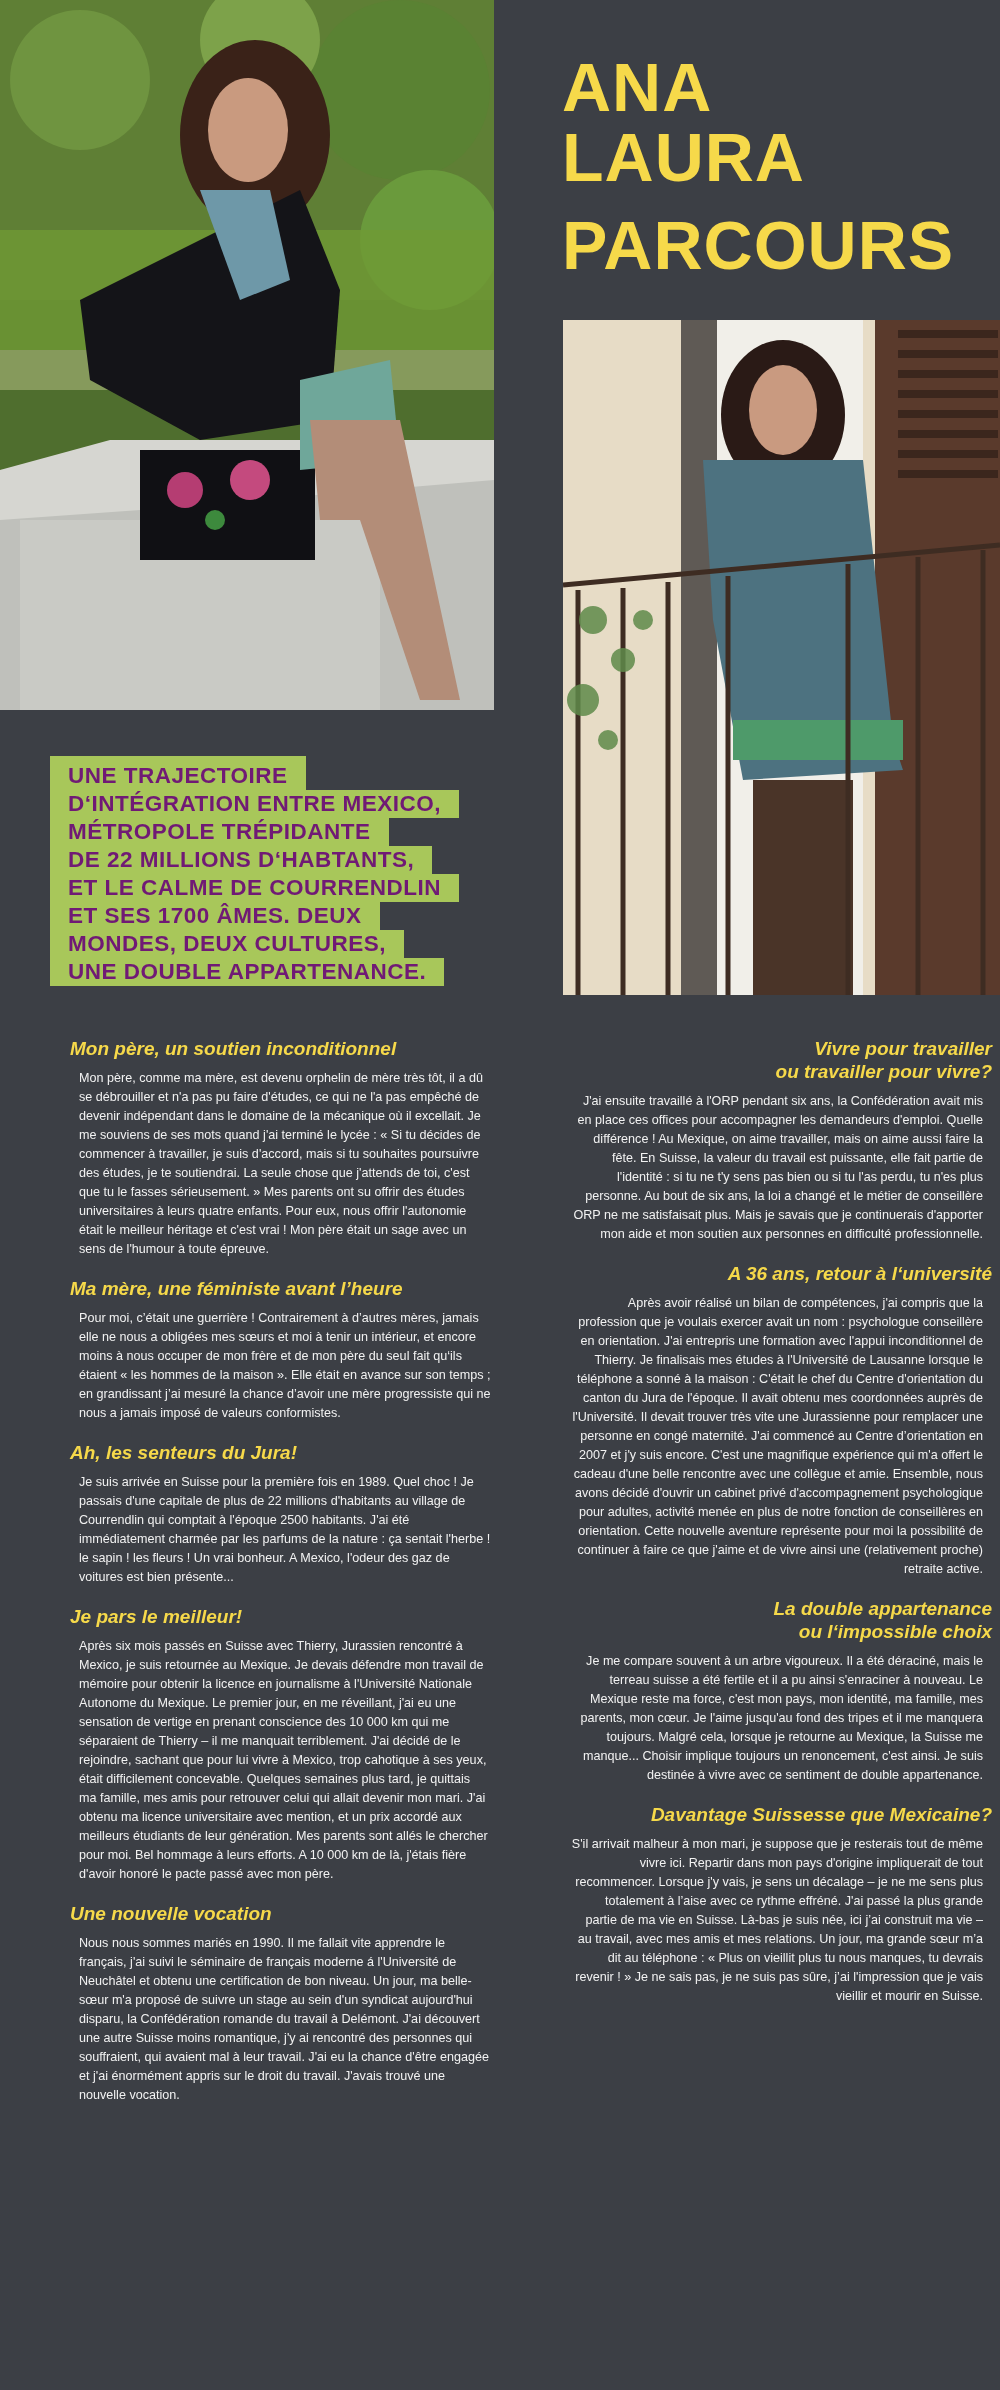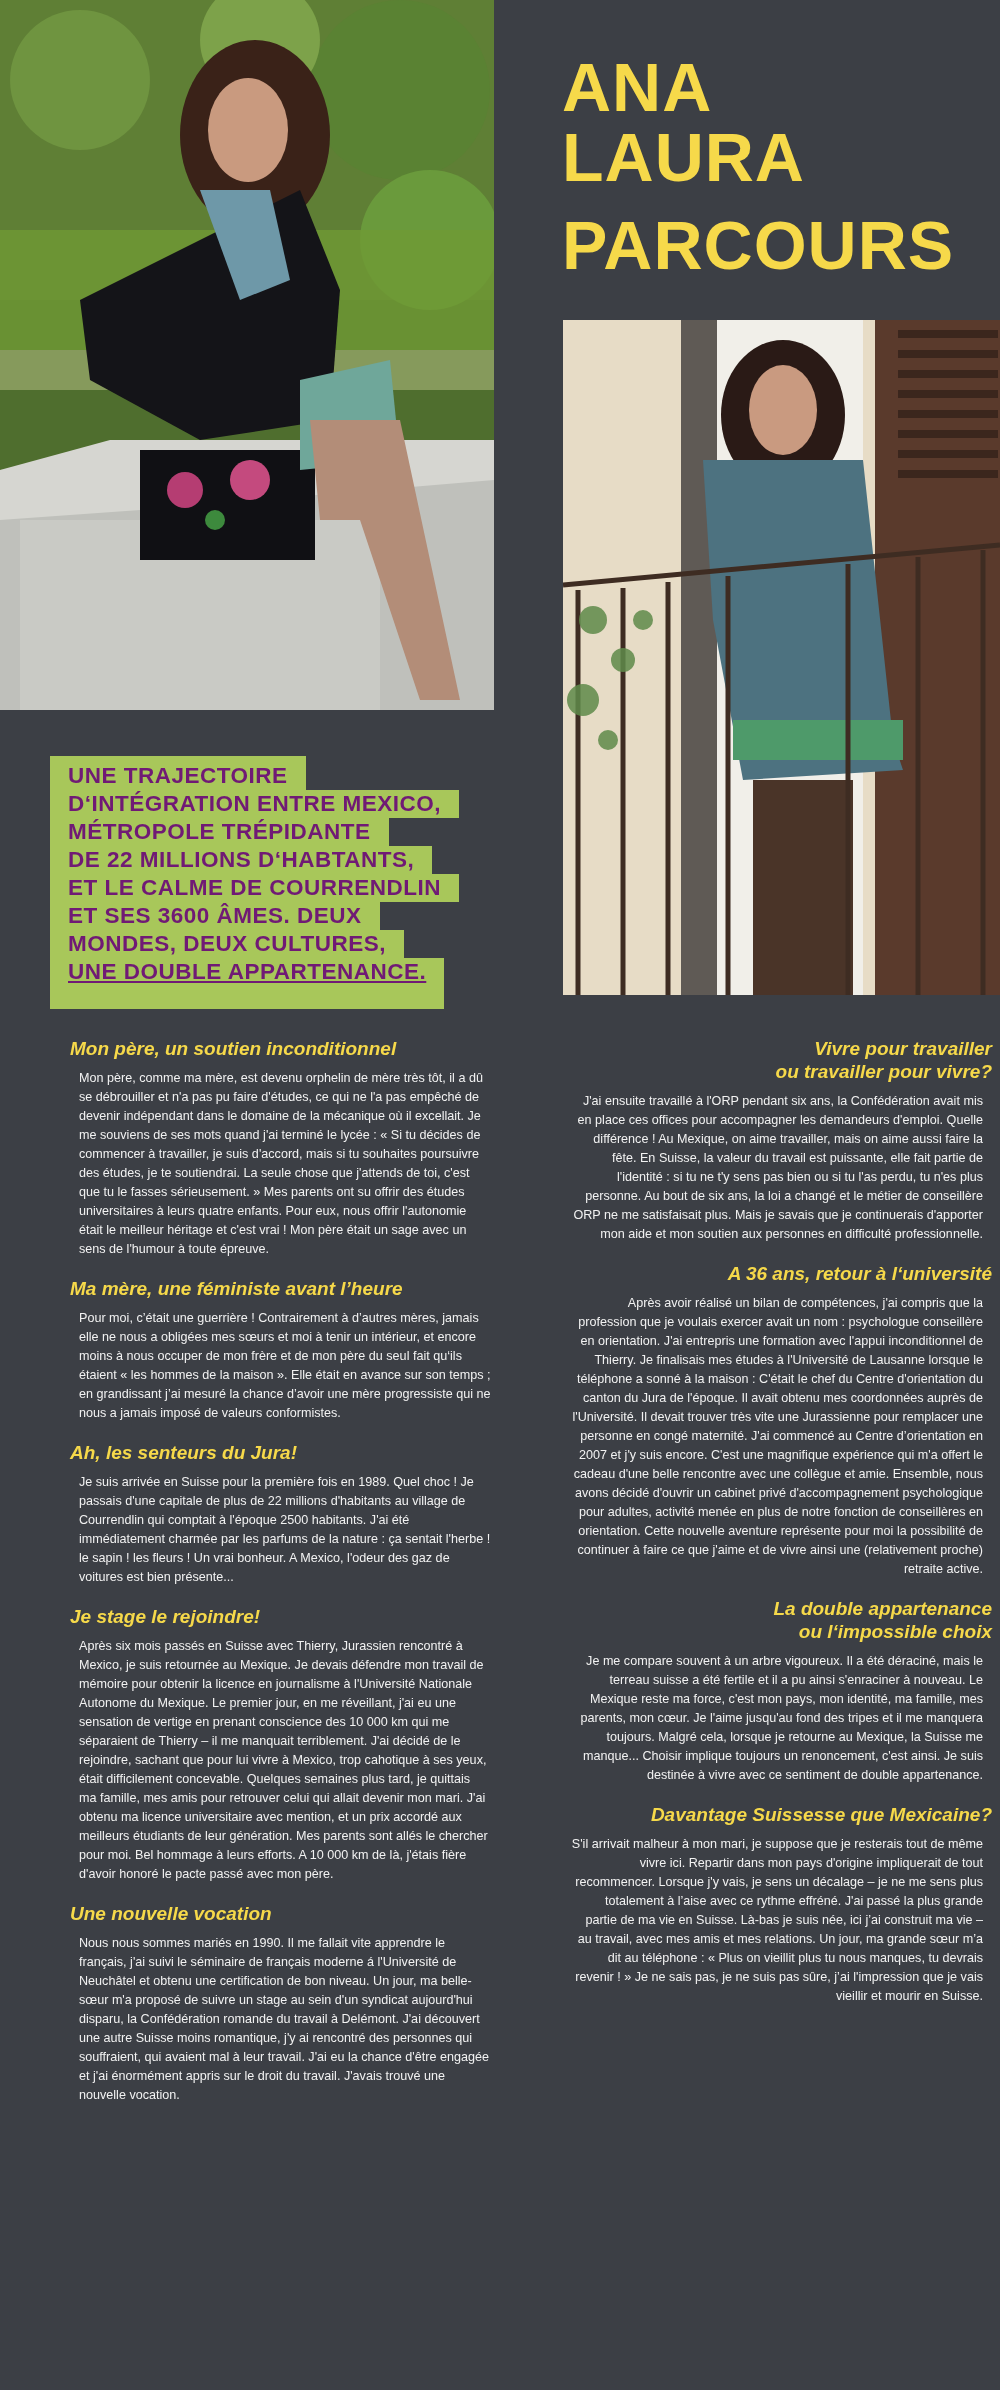--- a/index.html
+++ b/index.html
@@ -19,21 +19,21 @@
   }
   .title-line.gap { margin-top: 18px; }
 
   .intro { position: absolute; left: 50px; top: 756px; width: 460px; }
   .intro-line {
     display: inline-block; background: #a8c75a; color: #701a75; font-weight: bold;
     font-size: 22.5px; line-height: 28px; padding: 0 18px; letter-spacing: 0.5px;
     font-family: "Liberation Sans", sans-serif; white-space: nowrap;
   }
   .intro-line:first-child { padding-top: 6px; }
-  .intro-line:last-child { padding-bottom: 23px; text-decoration: underline; }
+  .intro-line:last-child { padding-bottom: 0; }
 
   .column { position: absolute; width: 430px; }
   #col-left { left: 70px; top: 1024px; }
   #col-right { left: 562px; top: 1024px; text-align: right; }
 
   .section { margin-bottom: 18px; }
   .section h2 {
     margin: 13px 0 3px 0; color: #f6d94a; font-style: italic; font-weight: bold;
     font-size: 19px; line-height: 23px; font-family: "Liberation Sans", sans-serif;
   }
@@ -117,40 +117,40 @@
     </g>
   </svg>
 </div>
 
 <div class="intro">
   <span class="intro-line">UNE TRAJECTOIRE</span><br>
   <span class="intro-line">D‘INTÉGRATION ENTRE MEXICO,</span><br>
   <span class="intro-line">MÉTROPOLE TRÉPIDANTE</span><br>
   <span class="intro-line">DE 22 MILLIONS D‘HABTANTS,</span><br>
   <span class="intro-line">ET LE CALME DE COURRENDLIN</span><br>
-  <span class="intro-line">ET SES 3600 ÂMES. DEUX</span><br>
+  <span class="intro-line">ET SES 1700 ÂMES. DEUX</span><br>
   <span class="intro-line">MONDES, DEUX CULTURES,</span><br>
   <span class="intro-line">UNE DOUBLE APPARTENANCE.</span>
 </div>
 
 <div class="column" id="col-left">
   <div class="section">
     <h2>Mon père, un soutien inconditionnel</h2>
     <p>Mon père, comme ma mère, est devenu orphelin de mère très tôt, il a dû se débrouiller et n'a pas pu faire d'études, ce qui ne l'a pas empêché de devenir indépendant dans le domaine de la mécanique où il excellait. Je me souviens de ses mots quand j'ai terminé le lycée : « Si tu décides de commencer à travailler, je suis d'accord, mais si tu souhaites poursuivre des études, je te soutiendrai. La seule chose que j'attends de toi, c'est que tu le fasses sérieusement. » Mes parents ont su offrir des études universitaires à leurs quatre enfants. Pour eux, nous offrir l'autonomie était le meilleur héritage et c'est vrai ! Mon père était un sage avec un sens de l'humour à toute épreuve.</p>
   </div>
   <div class="section">
     <h2>Ma mère, une féministe avant l’heure</h2>
     <p>Pour moi, c’était une guerrière ! Contrairement à d’autres mères, jamais elle ne nous a obligées mes sœurs et moi à tenir un intérieur, et encore moins à nous occuper de mon frère et de mon père du seul fait qu‘ils étaient « les hommes de la maison ». Elle était en avance sur son temps ; en grandissant j’ai mesuré la chance d’avoir une mère progressiste qui ne nous a jamais imposé de valeurs conformistes.</p>
   </div>
   <div class="section">
     <h2>Ah, les senteurs du Jura!</h2>
     <p>Je suis arrivée en Suisse pour la première fois en 1989. Quel choc ! Je passais d'une capitale de plus de 22 millions d'habitants au village de Courrendlin qui comptait à l'époque 2500 habitants. J'ai été immédiatement charmée par les parfums de la nature : ça sentait l'herbe ! le sapin ! les fleurs ! Un vrai bonheur. A Mexico, l'odeur des gaz de voitures est bien présente...</p>
   </div>
   <div class="section">
-    <h2>Je stage le rejoindre!</h2>
+    <h2>Je pars le meilleur!</h2>
     <p>Après six mois passés en Suisse avec Thierry, Jurassien rencontré à Mexico, je suis retournée au Mexique. Je devais défendre mon travail de mémoire pour obtenir la licence en journalisme à l'Université Nationale Autonome du Mexique. Le premier jour, en me réveillant, j'ai eu une sensation de vertige en prenant conscience des 10 000 km qui me séparaient de Thierry – il me manquait terriblement. J'ai décidé de le rejoindre, sachant que pour lui vivre à Mexico, trop cahotique à ses yeux, était difficilement concevable. Quelques semaines plus tard, je quittais ma famille, mes amis pour retrouver celui qui allait devenir mon mari. J'ai obtenu ma licence universitaire avec mention, et un prix accordé aux meilleurs étudiants de leur génération. Mes parents sont allés le chercher pour moi. Bel hommage à leurs efforts. A 10 000 km de là, j'étais fière d'avoir honoré le pacte passé avec mon père.</p>
   </div>
   <div class="section">
     <h2>Une nouvelle vocation</h2>
     <p>Nous nous sommes mariés en 1990. Il me fallait vite apprendre le français, j'ai suivi le séminaire de français moderne á l'Université de Neuchâtel et obtenu une certification de bon niveau. Un jour, ma belle-sœur m'a proposé de suivre un stage au sein d'un syndicat aujourd'hui disparu, la Confédération romande du travail à Delémont. J'ai découvert une autre Suisse moins romantique, j'y ai rencontré des personnes qui souffraient, qui avaient mal à leur travail. J'ai eu la chance d'être engagée et j'ai énormément appris sur le droit du travail. J'avais trouvé une nouvelle vocation.</p>
   </div>
 </div>
 
 <div class="column" id="col-right">
   <div class="section">

